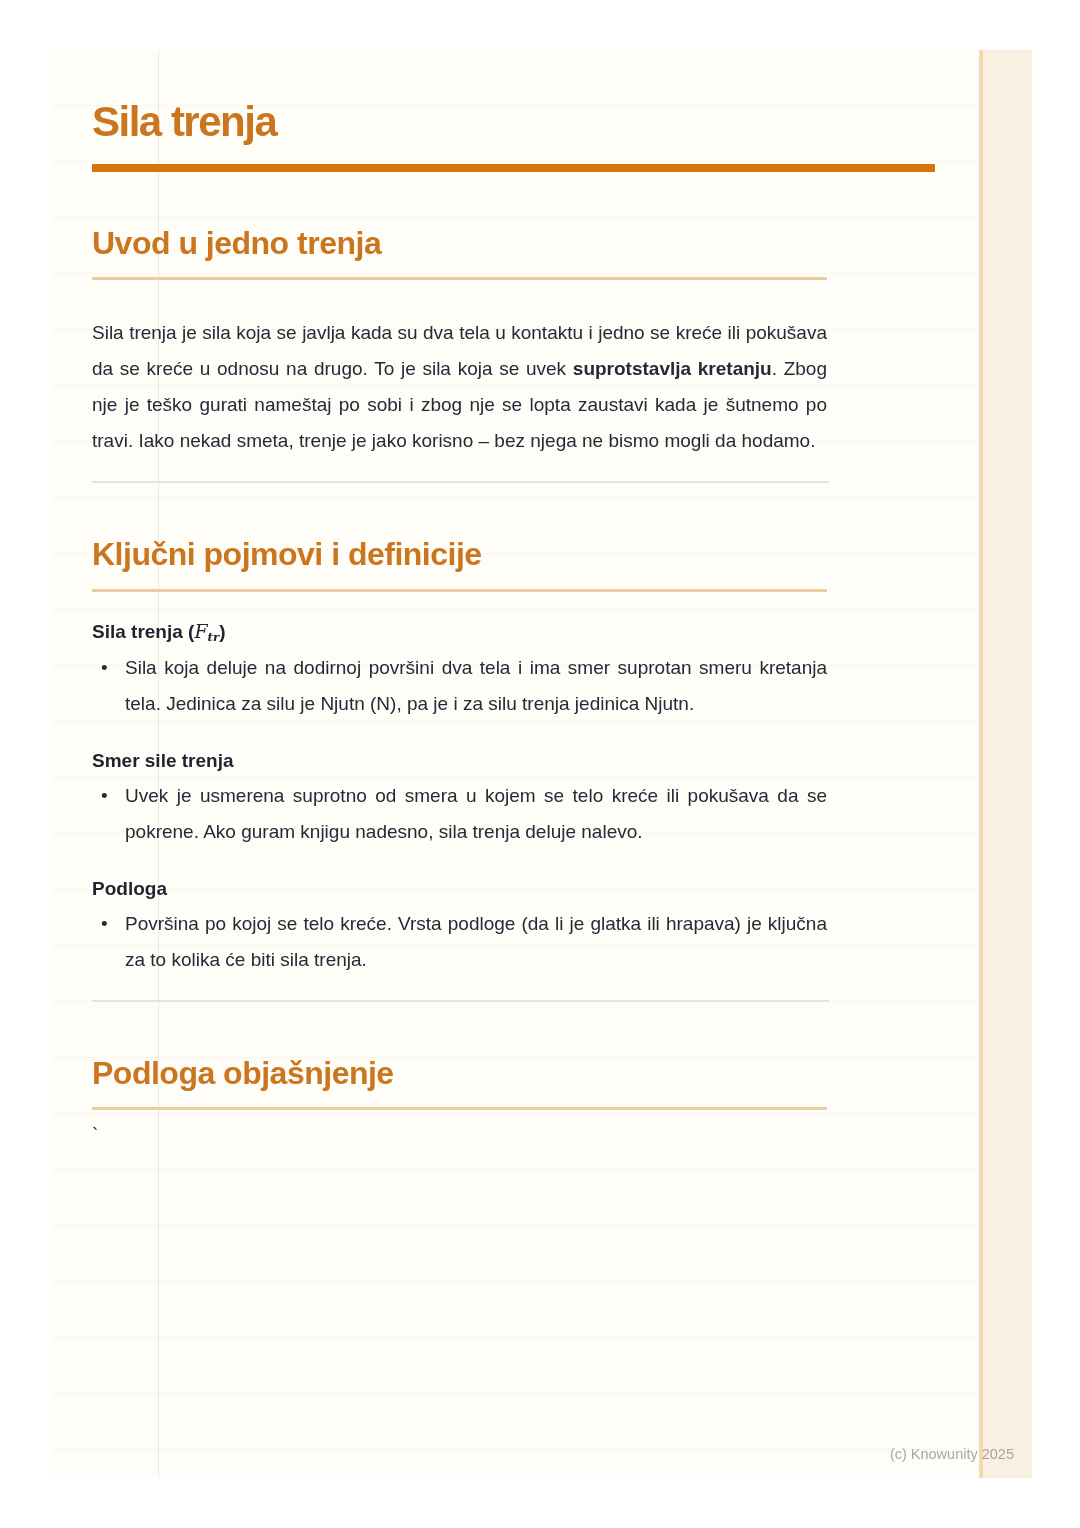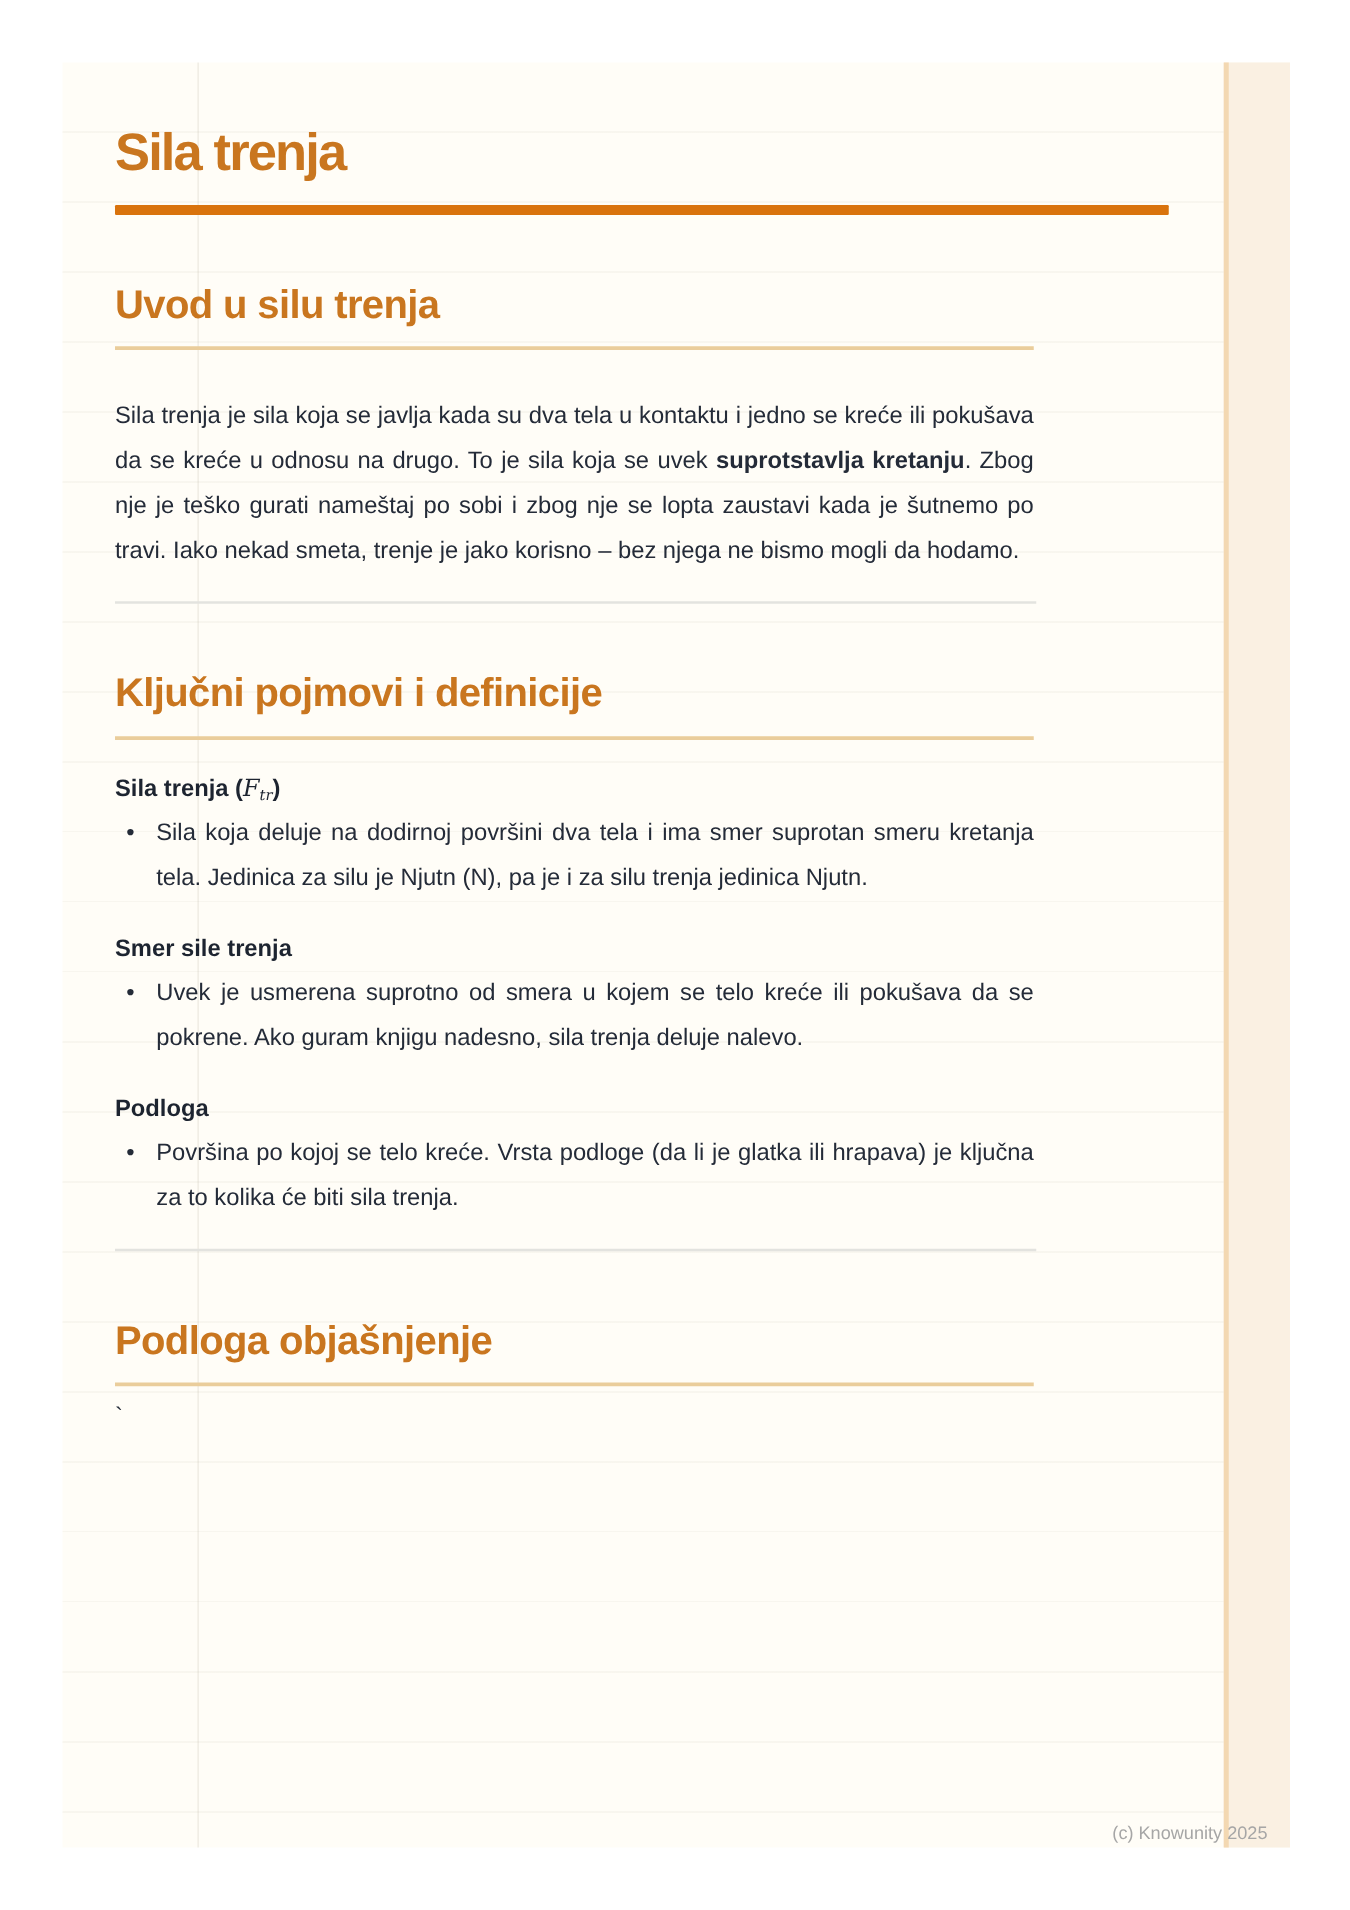--- a/index.html
+++ b/index.html
@@ -80,21 +80,21 @@
     color: #1d2430;
   }
   .math-f {
     font-family: "DejaVu Serif", serif;
     font-style: italic;
     font-weight: 400;
   }
   .math-sub {
     font-family: "DejaVu Serif", serif;
     font-style: italic;
-    font-weight: 400;
+    font-weight: 700;
     font-size: 0.62em;
     vertical-align: -0.25em;
   }
   ul.bullets {
     list-style: none;
     margin-top: 6px;
     width: 735px;
   }
   ul.bullets li {
     position: relative;
@@ -115,38 +115,38 @@
     background: #e3e3df;
     margin-top: 22px;
   }
   .stray {
     margin-top: 14px;
     font-size: 19px;
     color: #242b38;
   }
   .footer {
     position: absolute;
-    right: 18px; bottom: 3px;
+    right: 18px; bottom: 16px;
     font-size: 14.5px;
     color: #a6a6a6;
   }
 </style>
 </head>
 <body>
 
 <div class="page">
   <div class="margin-line"></div>
   <div class="edge-strip"></div>
 
   <div class="content">
 
     <h1 class="doc-title">Sila trenja</h1>
     <div class="title-rule"></div>
 
-    <h2 class="section-heading mt-section">Uvod u silu trenja</h2>
+    <h2 class="section-heading mt-section">Uvod u jedno trenja</h2>
     <p class="para"><span>Sila trenja je sila koja se javlja kada su dva tela u kontaktu i jedno se kreće ili pokušava da se kreće u odnosu na drugo. To je sila koja se uvek </span><span class="bold">suprotstavlja kretanju</span><span>. Zbog nje je teško gurati nameštaj po sobi i zbog nje se lopta zaustavi kada je šutnemo po travi. Iako nekad smeta, trenje je jako korisno – bez njega ne bismo mogli da hodamo.</span></p>
 
     <div class="divider"></div>
 
     <h2 class="section-heading mt-section">Ključni pojmovi i definicije</h2>
 
     <div class="term-label"><span>Sila trenja (</span><span class="math-f">F</span><span class="math-sub">tr</span><span class="bold">)</span></div>
     <ul class="bullets">
       <li>Sila koja deluje na dodirnoj površini dva tela i ima smer suprotan smeru kretanja tela. Jedinica za silu je Njutn (N), pa je i za silu trenja jedinica Njutn.</li>
     </ul>

